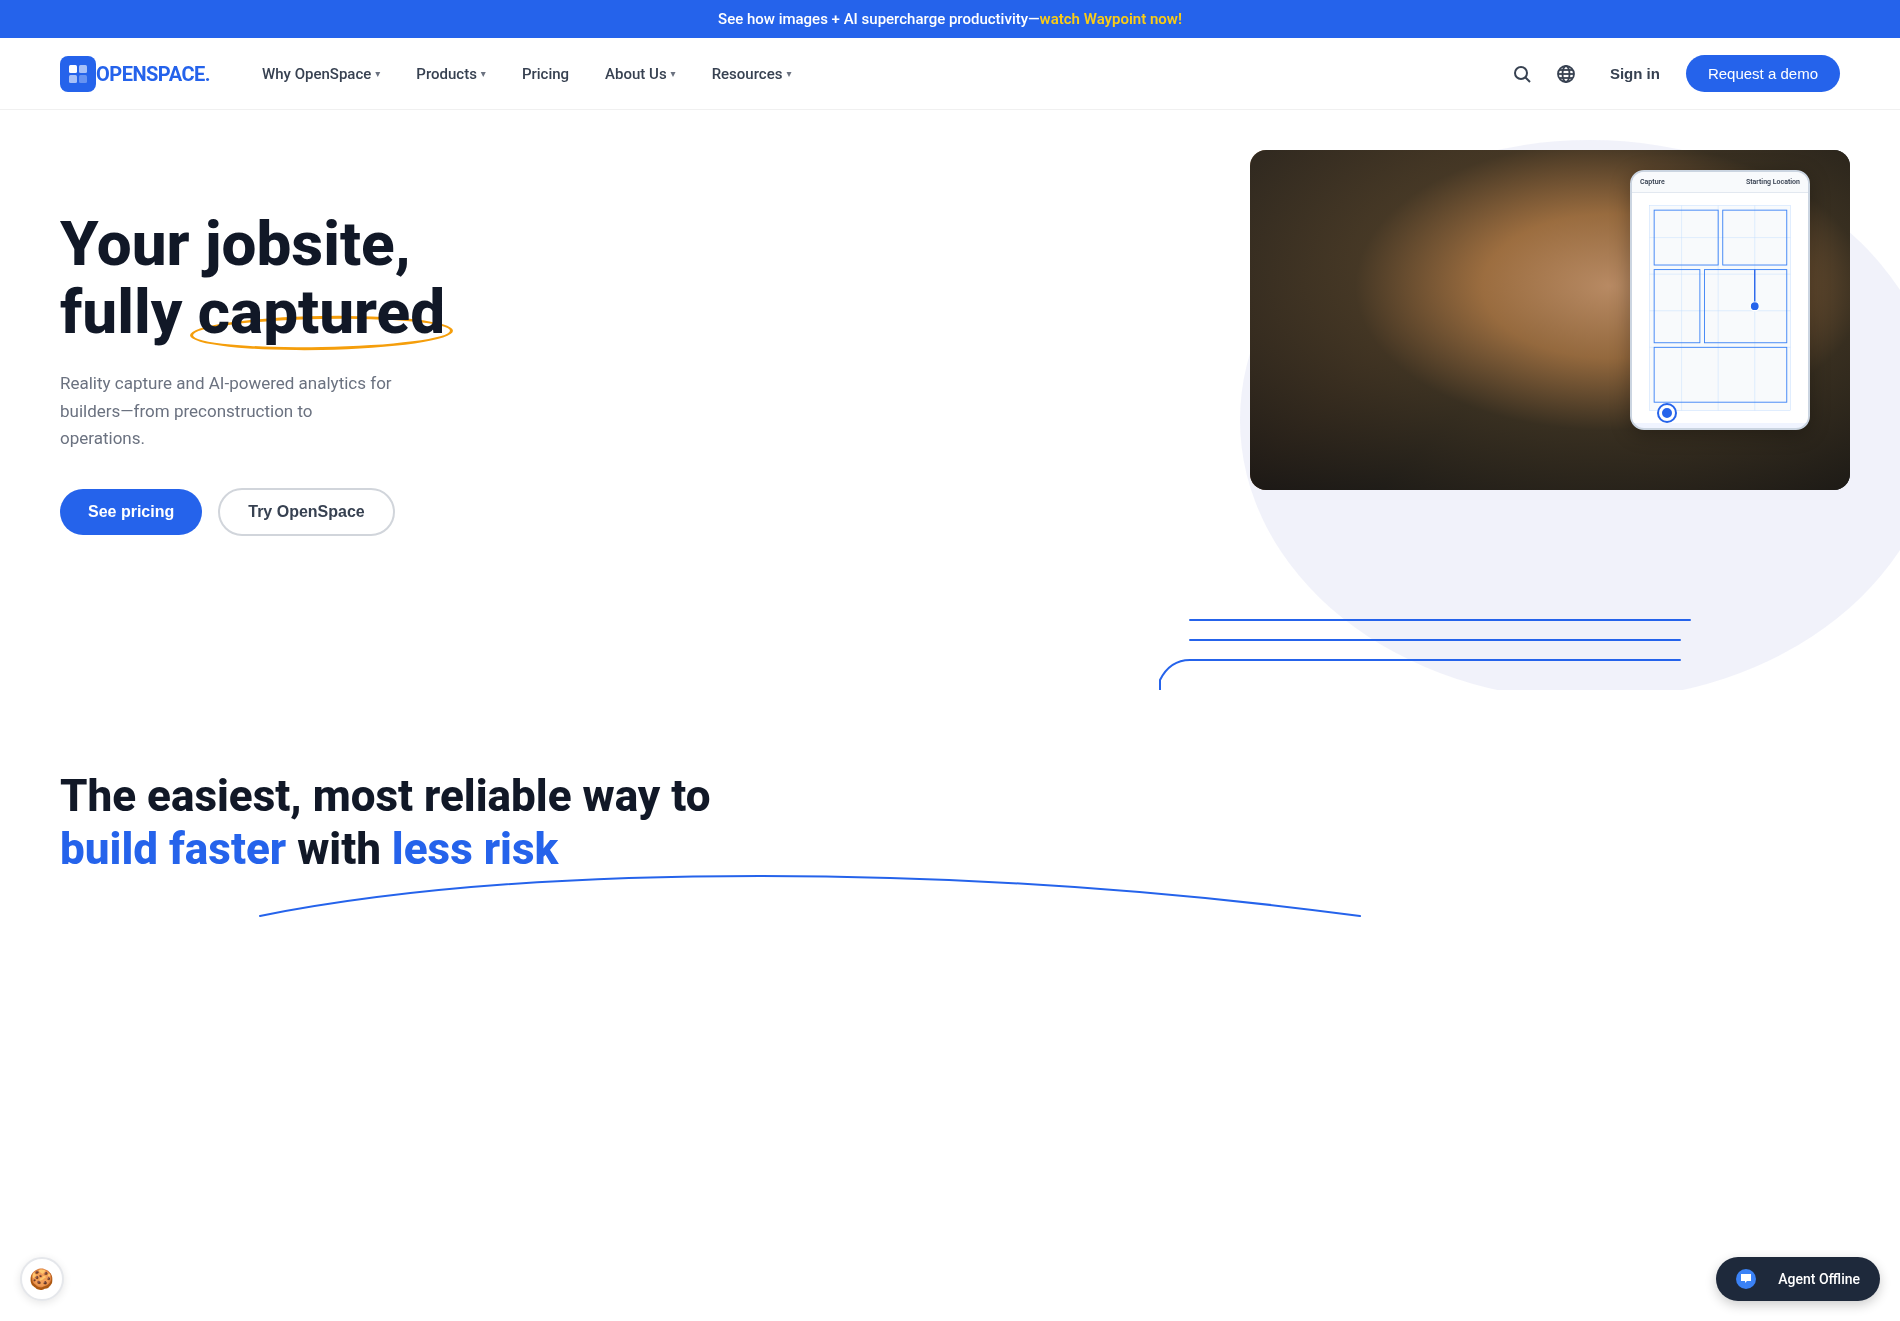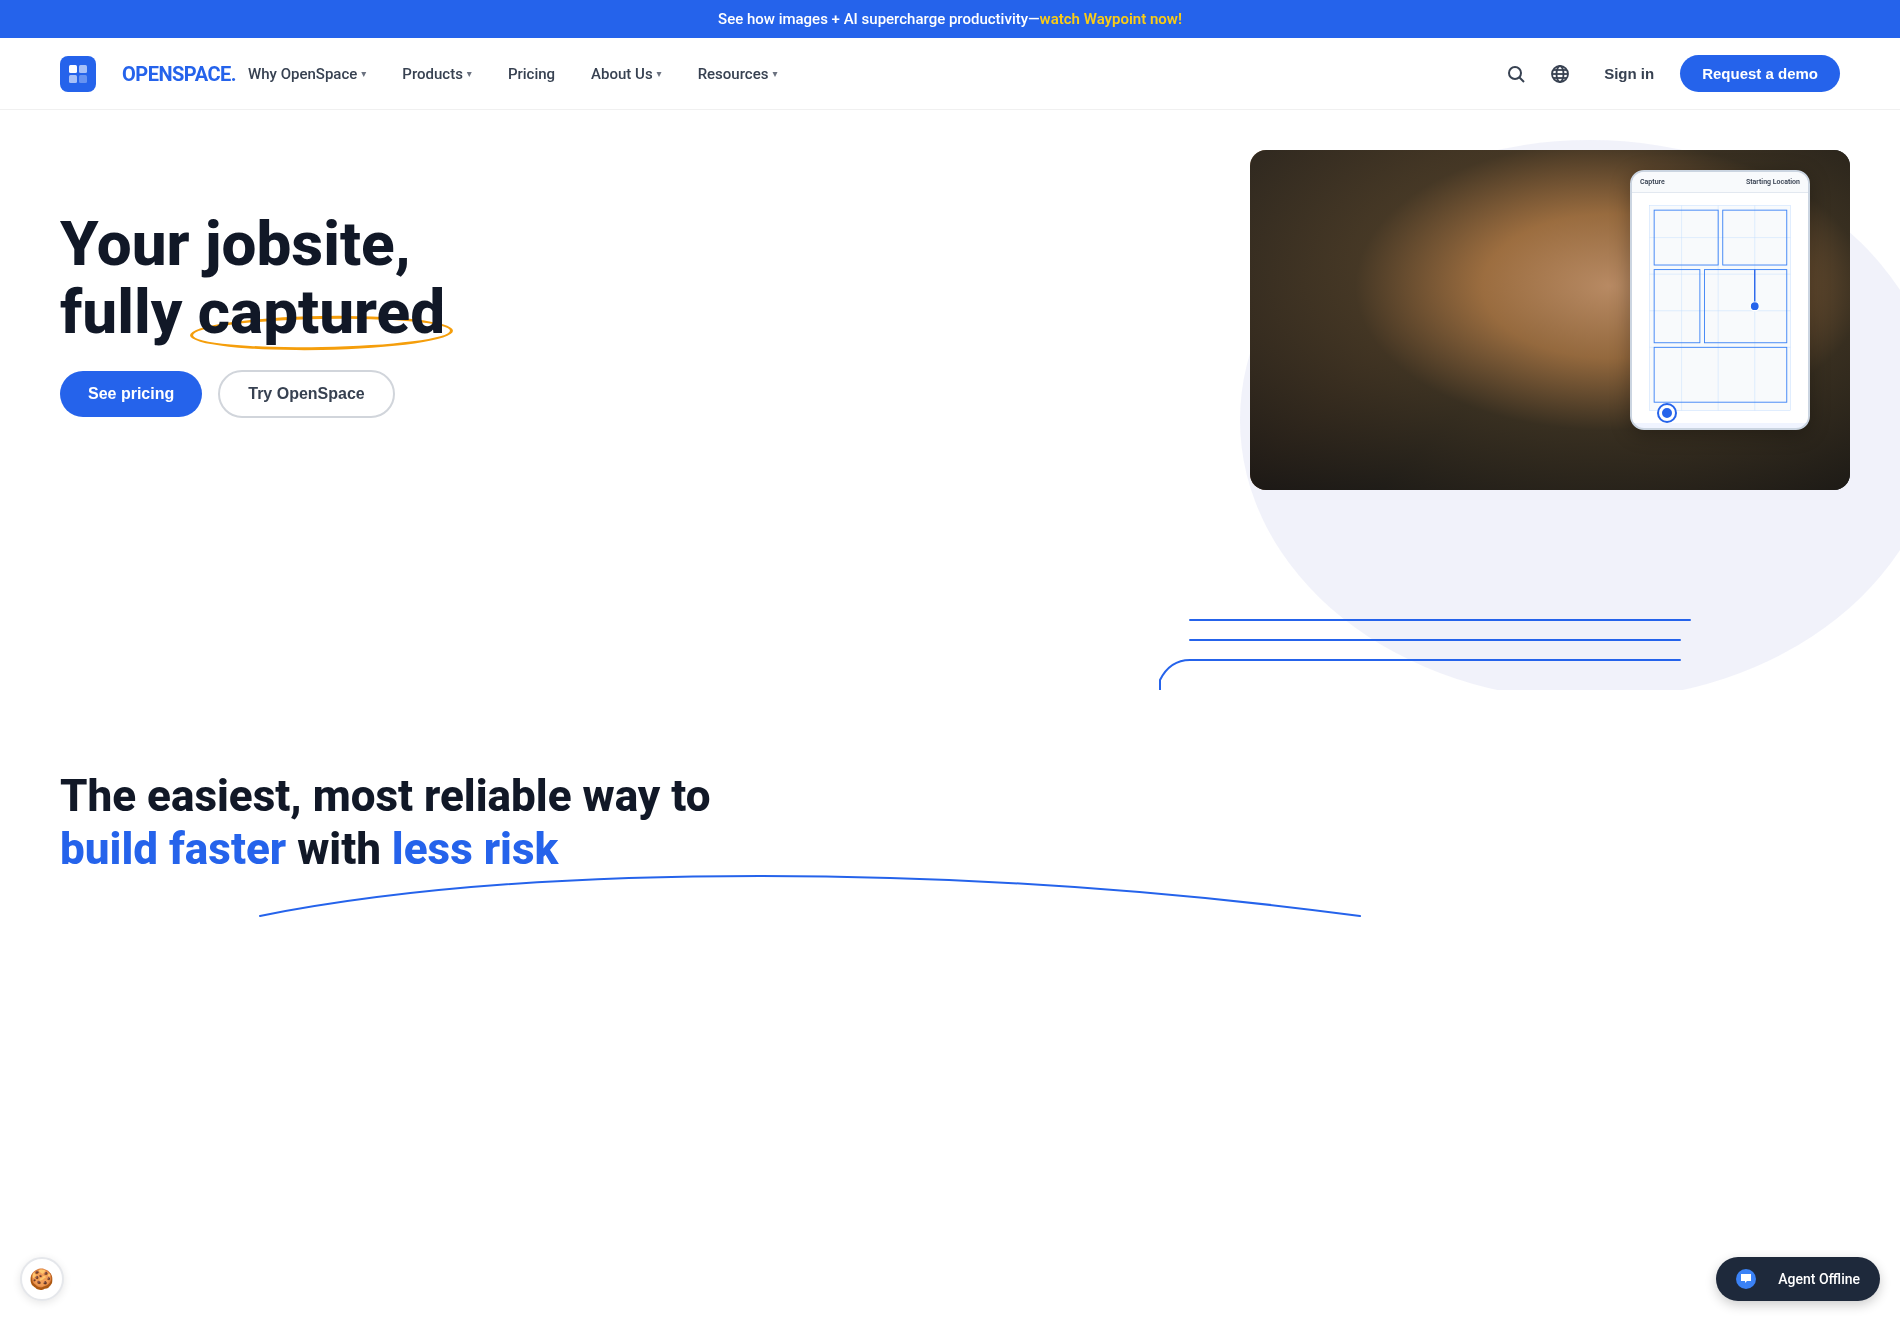--- a/index.html
+++ b/index.html
@@ -23,22 +23,23 @@
       padding: 0 60px;
       height: 72px;
       border-bottom: 1px solid #f0f0f0;
       background: #fff;
       position: relative;
       z-index: 10;
     }
     .logo {
       display: flex;
       align-items: center;
-      gap: 26px;
+      gap: 0;
       text-decoration: none;
+      margin-right: 40px;
     }
     .logo-icon {
       width: 36px;
       height: 36px;
       background: #2563eb;
       border-radius: 8px;
       display: flex;
       align-items: center;
       justify-content: center;
       color: #fff;
@@ -100,21 +101,21 @@
       color: #374151;
       border-radius: 6px;
     }
     .request-demo-btn {
       padding: 10px 22px;
       background: #2563eb;
       color: #fff;
       border: none;
       border-radius: 50px;
       font-size: 15px;
-      font-weight: 700;
+      font-weight: 400;
       cursor: pointer;
       white-space: nowrap;
     }
 
     
     .hero {
       display: flex;
       align-items: flex-start;
       padding: 60px 60px 0 60px;
       position: relative;
@@ -334,20 +335,21 @@
 </nav>
 
 <div class="hero-wrapper">
   <div class="hero">
 
     <div class="hero-content">
       <h1 class="hero-title">
         <span>Your jobsite,</span><br>
         <span>fully </span><span class="hero-title-highlight">captured</span>
       </h1>
+      <p class="hero-subtitle">Reality capture and AI-powered analytics for builders—from preconstruction to operations.</p>
       <div class="hero-buttons">
         <button class="btn-primary">See pricing</button>
         <button class="btn-secondary">Try OpenSpace</button>
       </div>
     </div>
 
     <div class="hero-image-area">
 
       <div class="hero-bg-blob"></div>
 

